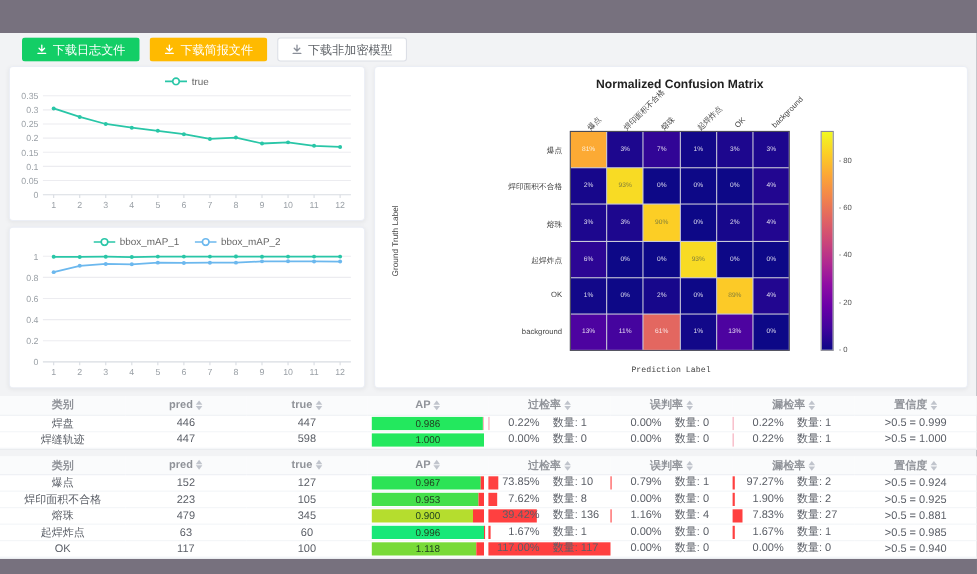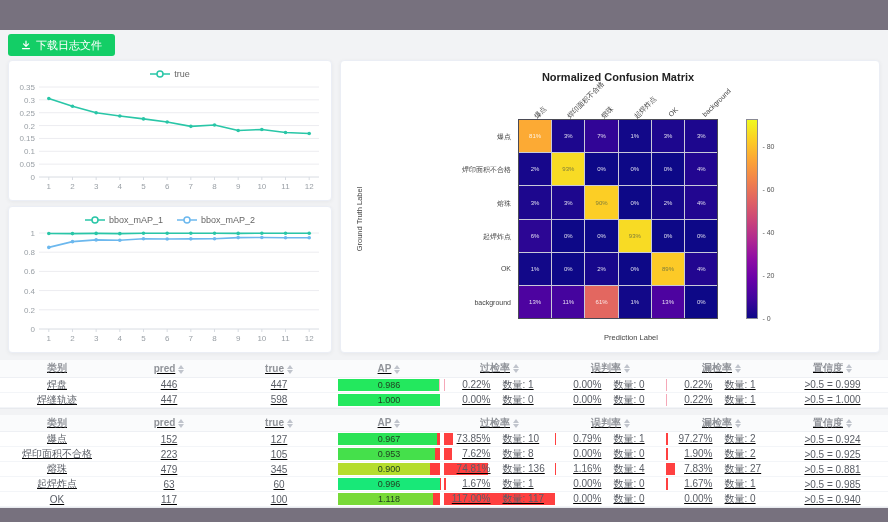--- a/index.html
+++ b/index.html
@@ -2,21 +2,21 @@
 <html><head>
 <meta charset="utf-8">
 <style>
   * { margin:0; padding:0; box-sizing:border-box; }
   html,body { width:888px; height:522px; }
   body { font-family:"Liberation Sans", sans-serif; background:#77717e; }
   .page { position:relative; width:888px; height:522px; overflow:hidden; background:#77717e; }
   .content { position:absolute; left:0; top:30px; width:888px; height:478px; background:#f2f3f5; }
 
   
-  .toolbar { position:absolute; left:8px; top:4px; display:flex; gap:9px; }
+  .toolbar { position:absolute; left:20px; top:4px; display:flex; gap:9px; }
   .btn { display:inline-flex; align-items:center; gap:5px; height:22px; padding:0 12px;
          border-radius:3px; font-size:11px; border:1px solid transparent; cursor:pointer; white-space:nowrap; }
   .btn svg { display:block; }
   .btn-success { background:#13ce66; color:#fff; }
   .btn-warning { background:#ffba00; color:#fff; }
   .btn-plain   { background:#fff; color:#5f6368; border-color:#dcdfe6; }
   .btn-info    { background:#8f9094; color:#fff; }
 
   
   .panel { position:absolute; background:#fff; border:1px solid #ebeef5; border-radius:4px;
@@ -34,21 +34,21 @@
   .cm-cell { display:flex; align-items:center; justify-content:center; font-size:6px; }
   .cm-rowlab { position:absolute; font-size:7px; color:#444; text-align:right; white-space:nowrap; }
   .cm-collab { position:absolute; font-size:7px; color:#444; white-space:nowrap;
                transform:rotate(-45deg); transform-origin:left bottom; }
   .cm-axis { position:absolute; font-size:7.5px; color:#444; white-space:nowrap; }
   .cm-cbar { position:absolute; border:1px solid #8a8a95; }
   .cm-ctick { position:absolute; font-size:7px; color:#555; white-space:nowrap; }
 
   
   .tables { position:absolute; left:0; top:330px; width:888px; }
-  .dtable { background:#fff; margin-bottom:6px; border-bottom:1px solid #e8eaee;text-decoration:underline; }
+  .dtable { background:#fff; margin-bottom:6px; border-bottom:1px solid #e8eaee; }
   table { border-collapse:collapse; table-layout:fixed; width:888px; }
   th { font-size:10px; font-weight:bold; color:#909399; background:#fafbfc; height:17px;
        border-bottom:1px solid #eef0f4; cursor:pointer; }
   td { font-size:10px; color:#5a5e66; height:14px; text-align:center; border-bottom:1px solid #f3f5f8; padding:0; }
   .caret { display:inline-flex; flex-direction:column; vertical-align:middle; margin-left:3px; gap:1px; }
   .caret i { width:0; height:0; border-left:3px solid transparent; border-right:3px solid transparent; display:block; }
   .caret .up   { border-bottom:4px solid #c0c4cc; }
   .caret .down { border-top:4px solid #c0c4cc; }
   .ap-wrap { position:relative; height:12px; margin:0 4px; display:flex; }
   .ap-green { height:100%; } .ap-rest { height:100%; }
@@ -65,20 +65,32 @@
   <div style="position:absolute;left:0;top:0;width:888px;height:30px;background:#77717e;"></div>
 
   <div class="content">
 
     <div class="toolbar">
       <button class="btn btn-success">
         <svg width="10" height="10" viewBox="0 0 10 10">
             <path d="M5 1v5M2.5 3.8L5 6.3 7.5 3.8M1.5 8.6h7" fill="none" stroke="#fff" stroke-width="1.2" stroke-linecap="round" stroke-linejoin="round"></path>
           </svg>
         <span>下载日志文件</span>
+      </button>
+      <button class="btn btn-warning">
+        <svg width="10" height="10" viewBox="0 0 10 10">
+            <path d="M5 1v5M2.5 3.8L5 6.3 7.5 3.8M1.5 8.6h7" fill="none" stroke="#fff" stroke-width="1.2" stroke-linecap="round" stroke-linejoin="round"></path>
+          </svg>
+        <span>下载简报文件</span>
+      </button>
+      <button class="btn btn-plain">
+        <svg width="10" height="10" viewBox="0 0 10 10">
+            <path d="M5 1v5M2.5 3.8L5 6.3 7.5 3.8M1.5 8.6h7" fill="none" stroke="#8a8f99" stroke-width="1.2" stroke-linecap="round" stroke-linejoin="round"></path>
+          </svg>
+        <span>下载非加密模型</span>
       </button>
     </div>
 
     <div class="panel panel-loss">
       <div class="legend" id="legend0">
           <span class="legend-item">
             <svg width="20" height="8">
               <line x1="0" y1="4" x2="20" y2="4" stroke="#29c6a7" stroke-width="1.5"></line>
               <circle cx="10" cy="4" r="3" fill="#fff" stroke="#29c6a7" stroke-width="1.5"></circle>
             </svg>
@@ -271,21 +283,21 @@
           <div class="cm-rowlab" style="left: 0px; width: 170px; top: 104.1px;">焊印面积不合格</div>
           <div class="cm-collab" style="left: 231.108px; top: 50px;">焊印面积不合格</div>
           <div class="cm-rowlab" style="left: 0px; width: 170px; top: 137.5px;">熔珠</div>
           <div class="cm-collab" style="left: 264.508px; top: 50px;">熔珠</div>
           <div class="cm-rowlab" style="left: 0px; width: 170px; top: 170.9px;">起焊炸点</div>
           <div class="cm-collab" style="left: 297.908px; top: 50px;">起焊炸点</div>
           <div class="cm-rowlab" style="left: 0px; width: 170px; top: 204.3px;">OK</div>
           <div class="cm-collab" style="left: 331.308px; top: 50px;">OK</div>
           <div class="cm-rowlab" style="left: 0px; width: 170px; top: 237.7px;">background</div>
           <div class="cm-collab" style="left: 364.708px; top: 50px;">background</div>
-          <div class="cm-axis" style="left: 290px; top: 272.4px; transform: translateX(-50%);">Prediction Label</div>
+          <div class="cm-axis" style="left: 269px; top: 272.4px; transform: translateX(-50%); font-family: Liberation Mono, monospace;">Prediction Label</div>
           <div class="cm-axis" style="left: 14px; top: 158.2px; transform: rotate(-90deg) translateX(-50%); transform-origin: left top;">Ground Truth Label</div>
           <div class="cm-cbar" style="left: 405.4px; top: 58px; width: 12px; height: 200.4px; background: linear-gradient(to top, rgb(13, 8, 135), rgb(65, 4, 157), rgb(106, 0, 168), rgb(143, 13, 164), rgb(177, 42, 144), rgb(204, 71, 120), rgb(225, 100, 98), rgb(242, 132, 75), rgb(252, 166, 54), rgb(252, 206, 37), rgb(240, 249, 33));"></div>
           <div class="cm-ctick" style="left: 421.4px; top: 254.4px;">- 0</div>
           <div class="cm-ctick" style="left: 421.4px; top: 211.303px;">- 20</div>
           <div class="cm-ctick" style="left: 421.4px; top: 168.206px;">- 40</div>
           <div class="cm-ctick" style="left: 421.4px; top: 125.11px;">- 60</div>
           <div class="cm-ctick" style="left: 421.4px; top: 82.0129px;">- 80</div>
         </div>
     </div>
 
@@ -548,21 +560,21 @@
                   <div class="ap-wrap">
                     <div class="ap-green" style="width: 90%; background: rgb(181, 221, 46);"></div>
                     <div class="ap-rest" style="width: 10%; background: rgb(255, 59, 59);"></div>
                     <div class="ap-text">0.900</div>
                   </div>
                 </td>
                 <td>
                   <div class="pct-wrap">
                     <div class="pct-bar" style="width: 39.42%; background: rgb(255, 64, 64);"></div>
                     <div class="pct-flex">
-                      <span class="pct-val">74.81%</span>
+                      <span class="pct-val">39.42%</span>
                       <span class="pct-cnt">数量: 136</span>
                     </div>
                   </div>
                 </td>
                 <td>
                   <div class="pct-wrap">
                     <div class="pct-bar" style="width: 1.16%; background: rgb(255, 64, 64);"></div>
                     <div class="pct-flex">
                       <span class="pct-val">1.16%</span>
                       <span class="pct-cnt">数量: 4</span>

